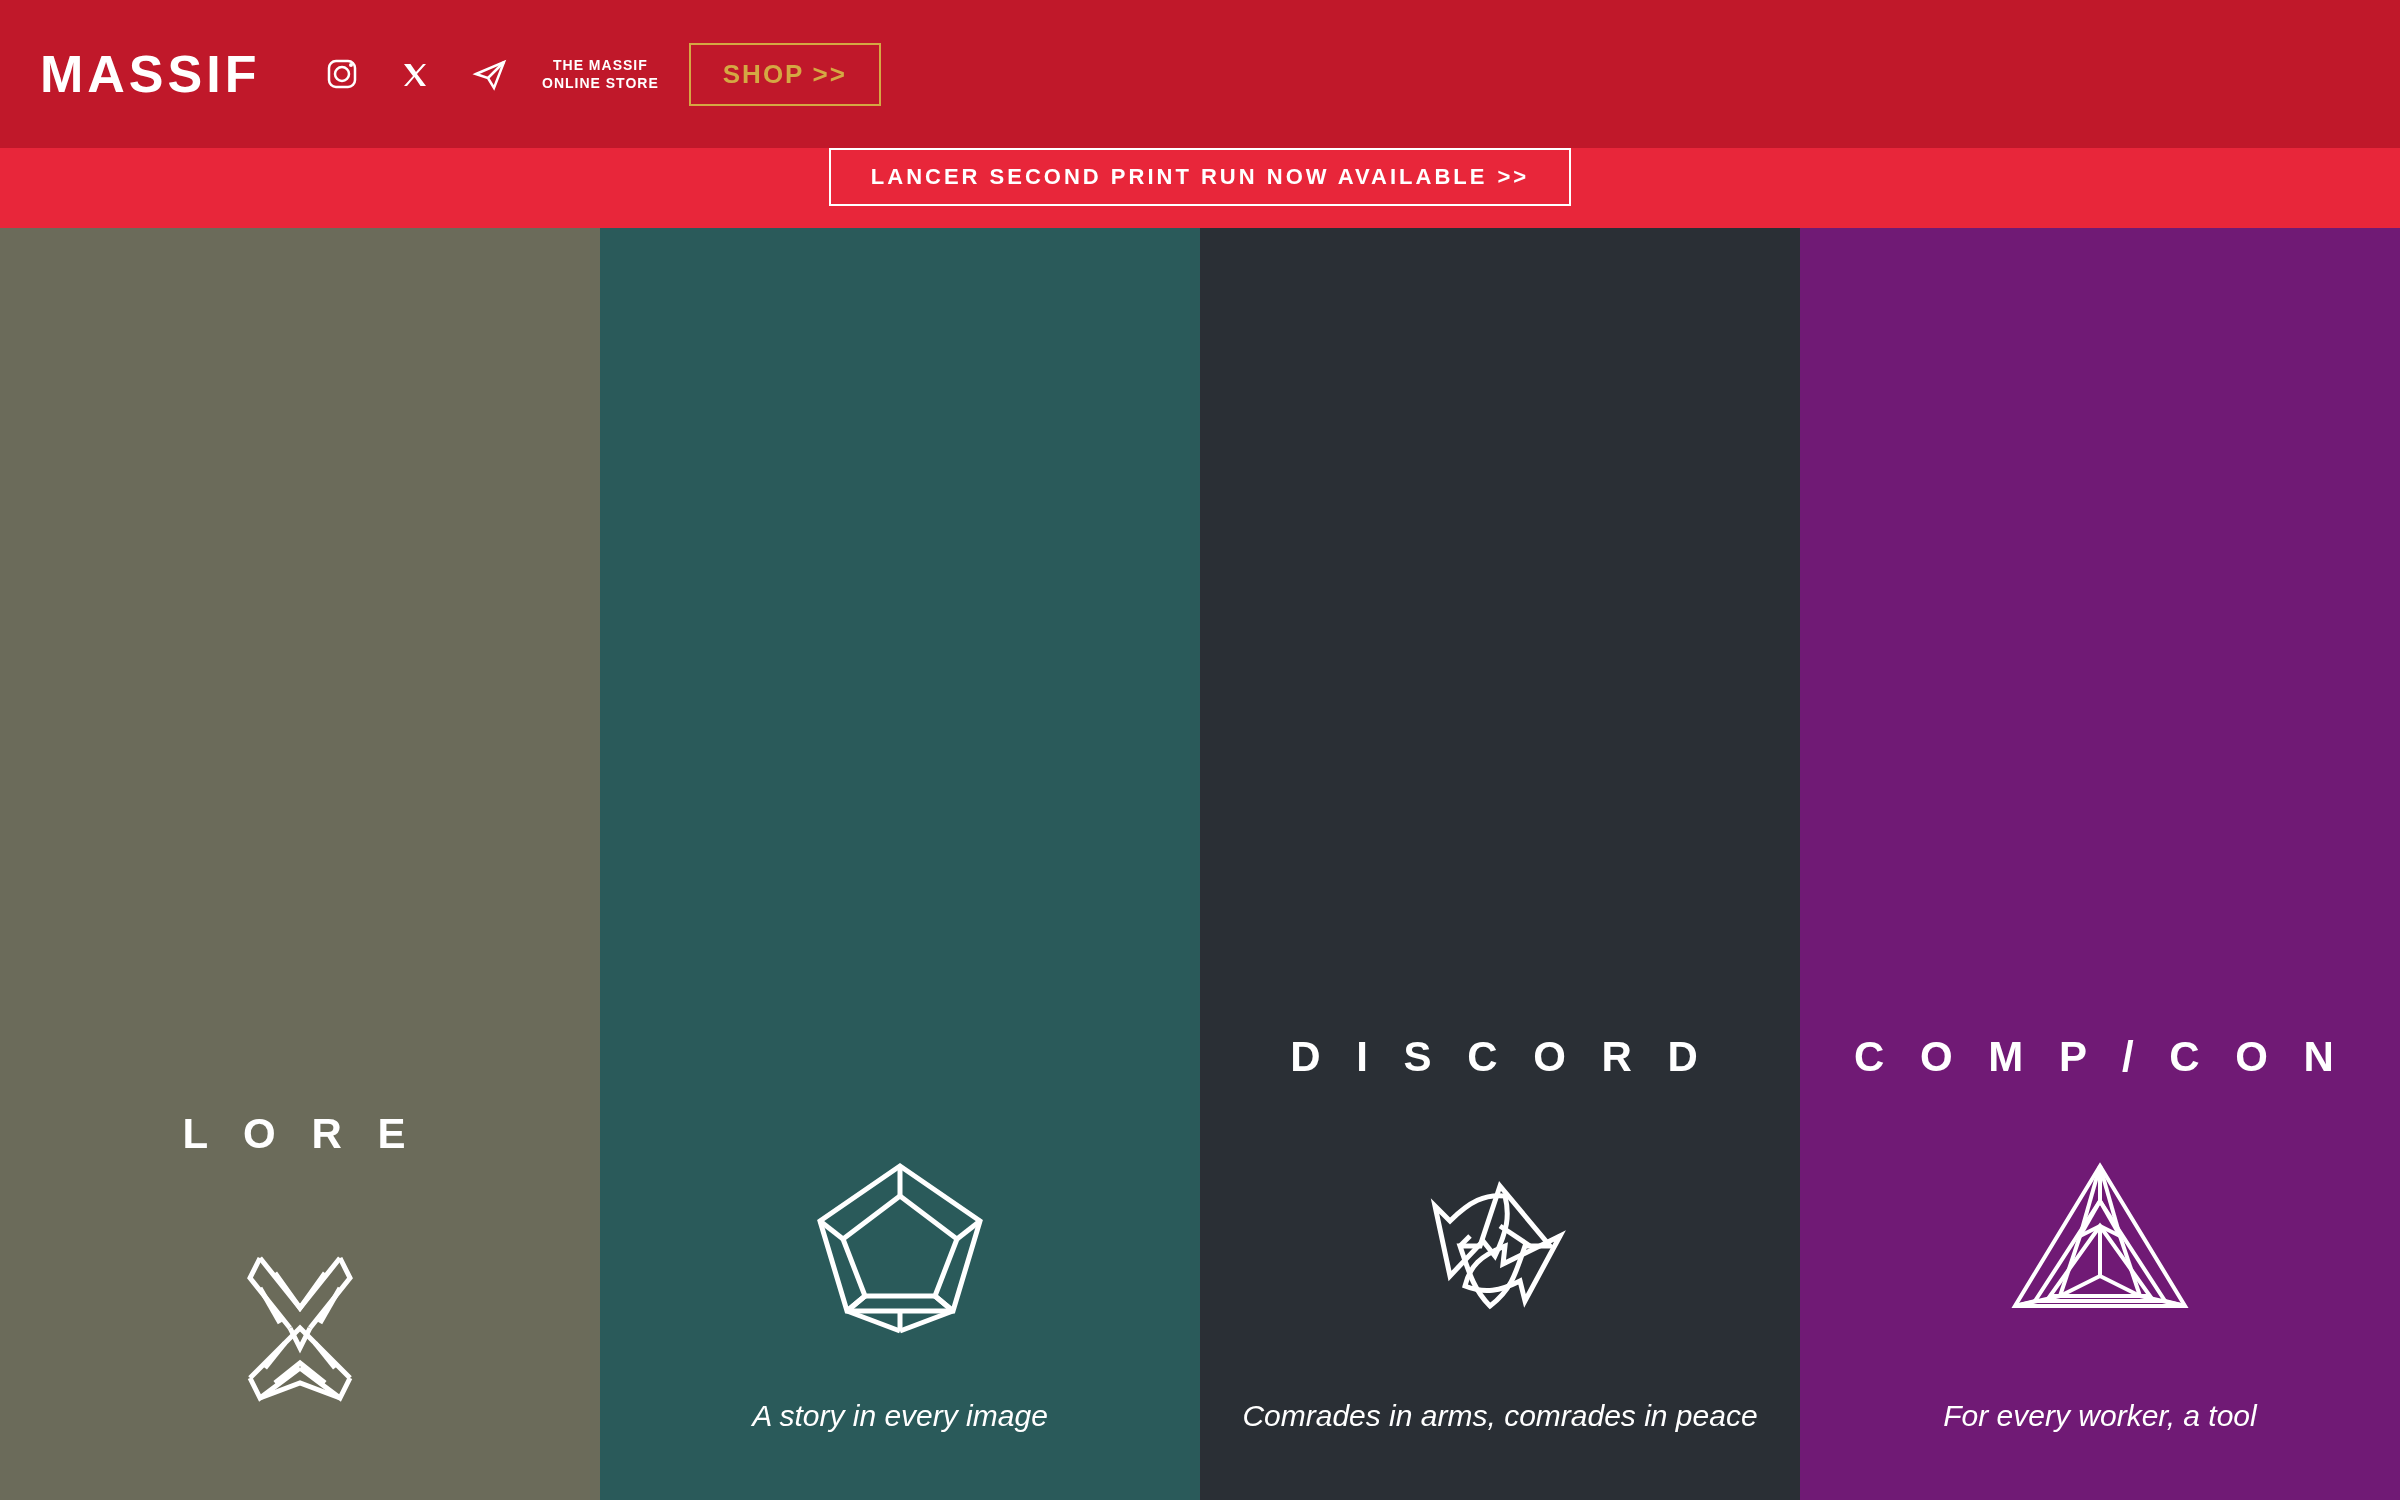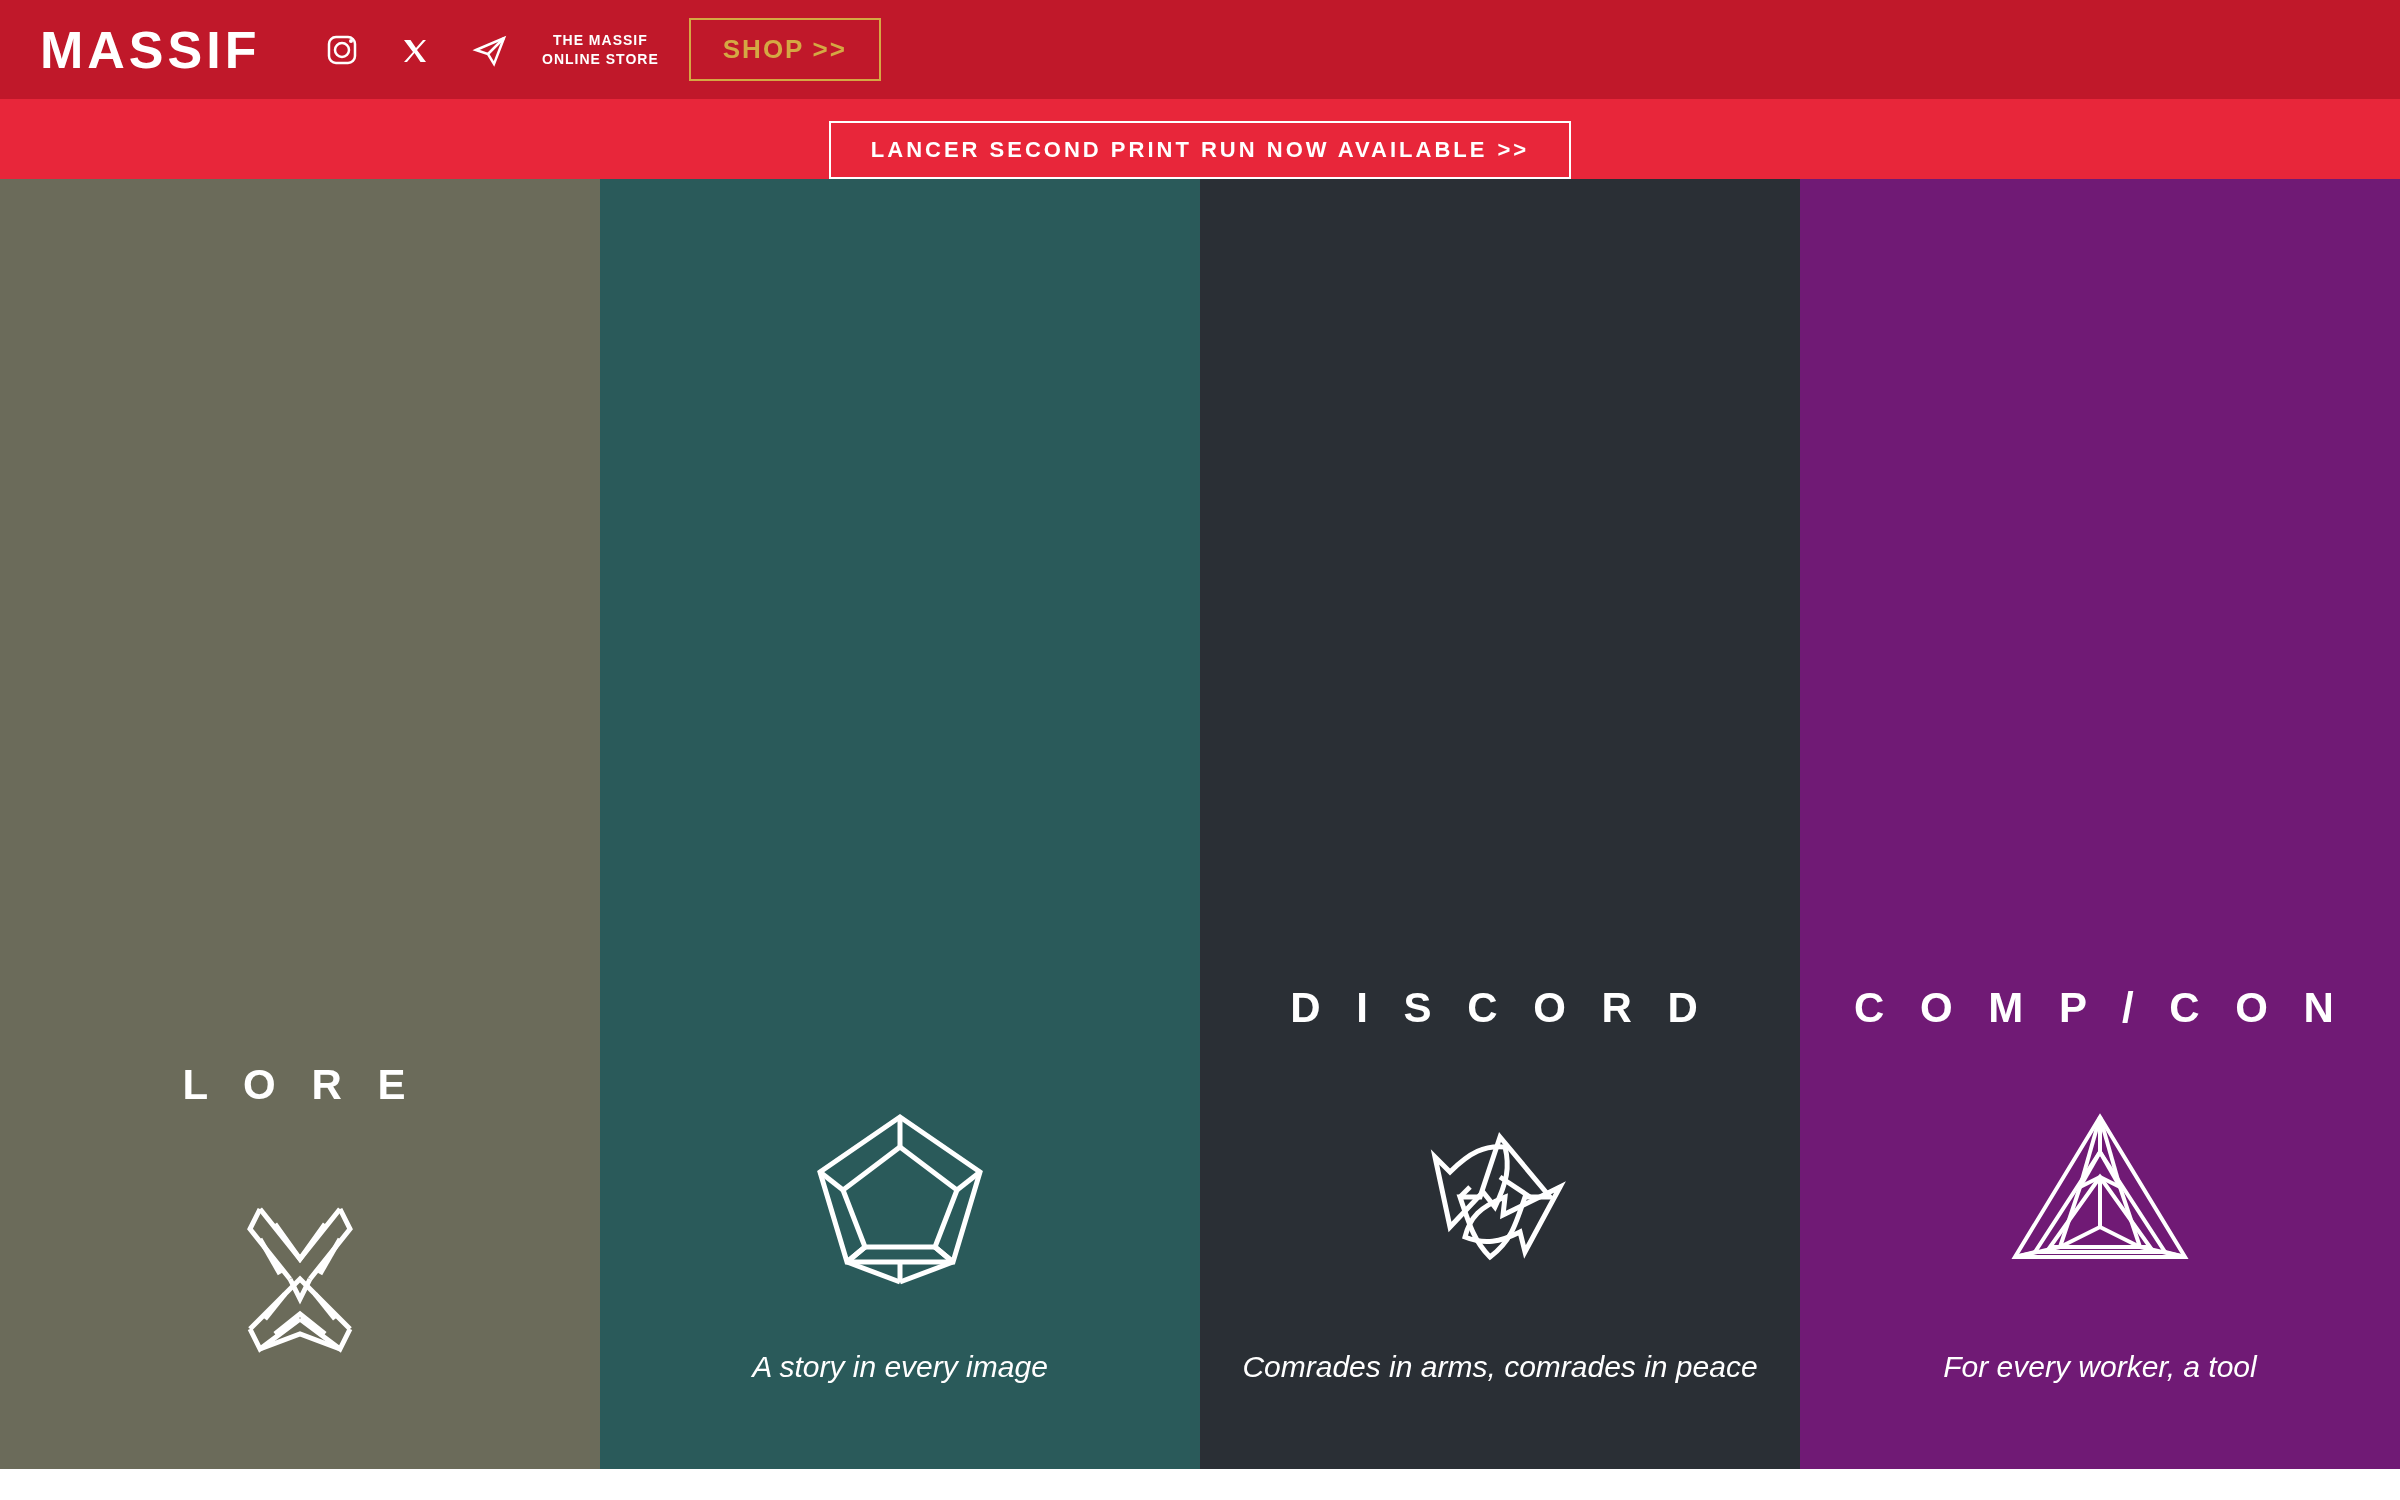--- a/index.html
+++ b/index.html
@@ -9,21 +9,21 @@
       width: 2400px;
       height: 1500px;
       overflow: hidden;
     }
 
     
     header {
       display: flex;
       align-items: center;
       background-color: #c0182a;
-      height: 99px;
+      height: 148px;
       padding: 0 40px;
       position: relative;
     }
 
     .logo-area {
       display: flex;
       align-items: center;
       width: 280px;
     }
 
@@ -90,21 +90,21 @@
       align-items: center;
       gap: 8px;
       text-align: center;
     }
 
     
     .banner {
       background-color: #e8263a;
       height: 80px;
       display: flex;
-      align-items: flex-end;
+      align-items: flex-start;
       justify-content: center;
     }
 
     .banner-btn {
       border: 2px solid white;
       color: white;
       background: transparent;
       padding: 14px 40px;
       font-size: 22px;
       font-weight: 700;

